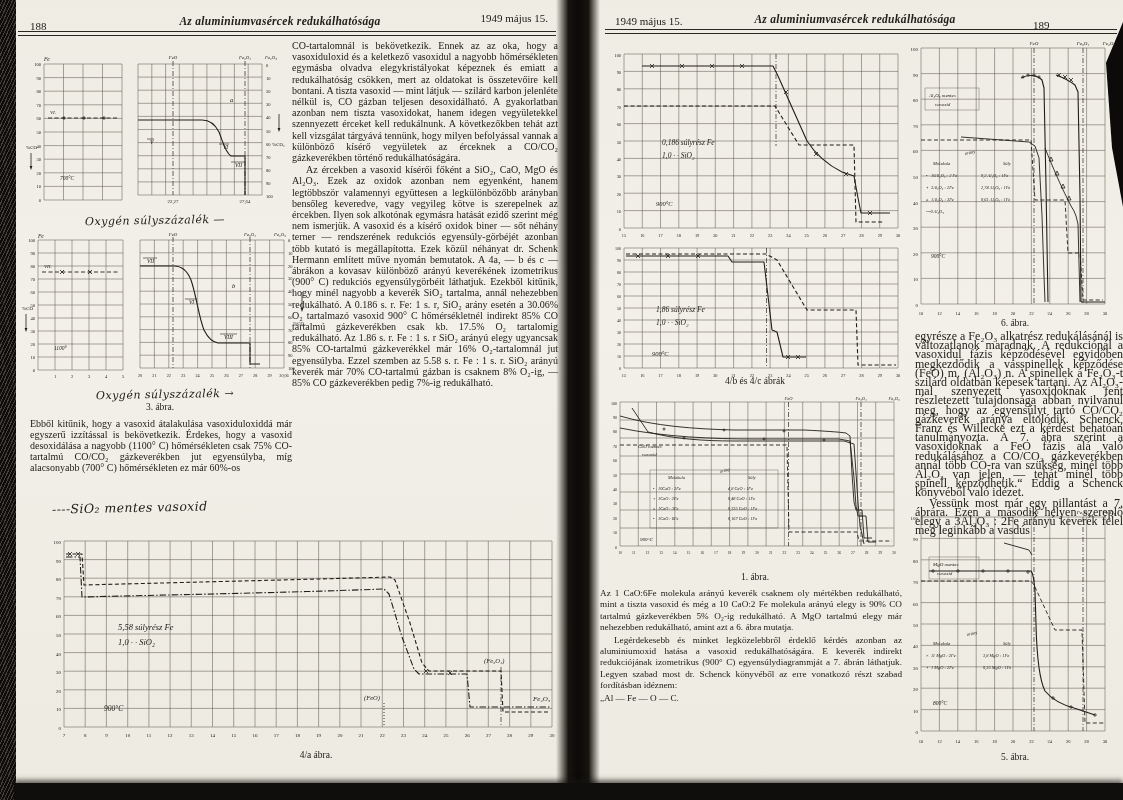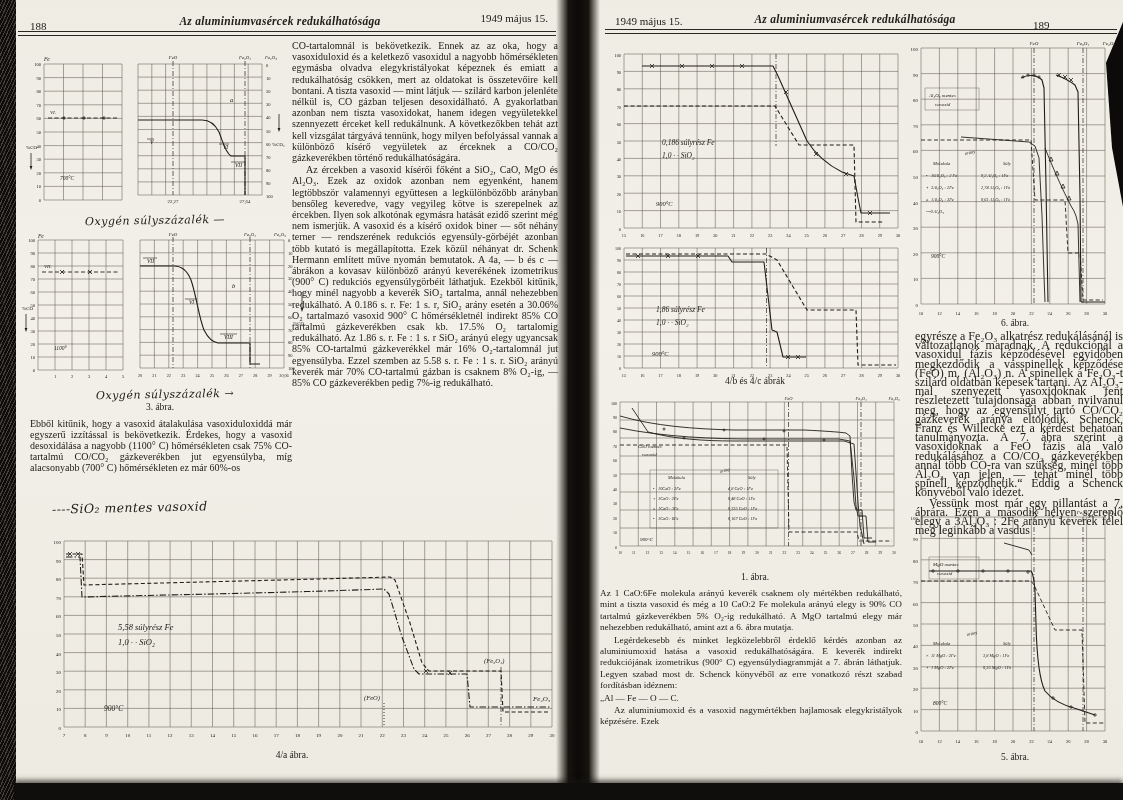--- a/index.html
+++ b/index.html
@@ -264,21 +264,21 @@
     <text x="66" y="178" font-size="7.5" class="it">900°C</text>
     <text x="326" y="167" font-size="6.5" class="it">(FeO)</text>
     <path d="M346,170 V194" class="curve thin dotted"></path>
     <text x="446" y="130" font-size="6.5" class="it">(Fe₃O₄)</text>
     <path d="M463,134 V194" class="phase"></path>
     <text x="495" y="168" font-size="7" class="it">Fe₂O₃</text>
     <path d="M28,21 H44 L46,52 C120,50 250,47 352,44 L357,47 L372,90 L384,130 L391,138 H463 L465,179 H512" class="curve dash"></path>
     <path d="M28,24 H42 L44,64 C120,62 240,60 346,56 L351,61 L364,104 L376,136 L381,141 H429 L432,174 H512" class="curve dashdot"></path>
     <path d="M30,19 L34,23 M34,19 L30,23 M38,19 L42,23 M42,19 L38,23 M386,136 L390,140 M390,136 L386,140 M410,138 L414,142 M414,138 L410,142" class="mk"></path>
   </svg>
-  <div class="abs caption" style="left:212px;top:750px;width:160px;">4/a ábra.</div>
+  <div class="abs caption" style="left:236px;top:750px;width:160px;">4/a ábra.</div>
 
   <div class="abs date" style="left:615px;top:15px;">1949 május 15.</div>
   <div class="abs runtitle" style="left:705px;top:13px;width:300px;">Az aluminiumvasércek redukálhatósága</div>
   <div class="abs pgnum" style="left:1033px;top:19px;">189</div>
   <div class="abs dbl-rule" style="left:605px;top:29px;width:512px;"></div>
 
   <svg class="abs" style="left:606px;top:46px;" width="302" height="196" viewBox="0 0 302 196">
     <g>
         <path d="M18.0 8V182M36.3 8V182M54.5 8V182M72.8 8V182M91.1 8V182M109.3 8V182M127.6 8V182M145.9 8V182M164.1 8V182M182.4 8V182M200.7 8V182M218.9 8V182M237.2 8V182M255.5 8V182M273.7 8V182M292.0 8V182M18 8.0H292M18 25.4H292M18 42.8H292M18 60.2H292M18 77.6H292M18 95.0H292M18 112.4H292M18 129.8H292M18 147.2H292M18 164.6H292M18 182.0H292" class="grid"></path>
       </g>
@@ -441,21 +441,20 @@
       <circle cx="80" cy="44" r="1" class="mk"></circle>
       <circle cx="160" cy="45" r="1" class="mk"></circle>
       <circle cx="220" cy="46" r="1" class="mk"></circle>
   </svg>
   <div class="abs caption" style="left:660px;top:572px;width:190px;">1. ábra.</div>
 
   <div class="abs coltext mid9" style="left:600px;top:588px;width:302px;">
     <p class="noind">Az 1 CaO:6Fe molekula arányú keverék csaknem oly mértékben redukálható, mint a tiszta vasoxid és még a 10 CaO:2 Fe molekula arányú elegy is 90% CO tartalmú gázkeverékben 5% O₂-ig redukálható. A MgO tartalmú elegy már nehezebben redukálható, amint azt a 6. ábra mutatja.</p>
     <p>Legérdekesebb és minket legközelebbről érdeklő kérdés azonban az aluminiumoxid hatása a vasoxid redukálhatóságára. E keverék indirekt redukciójának izometrikus (900° C) egyensúlydiagrammját a 7. ábrán láthatjuk. Legyen szabad most dr. Schenck könyvéből az erre vonatkozó részt szabad fordításban idéznem:</p>
     <p class="quoteline">„Al — Fe — O — C.</p>
-    <p>Az aluminiumoxid és a vasoxid nagymértékben hajlamosak elegykristályok képzésére. Ezek</p>
   </div>
 
   <svg class="abs" style="left:903px;top:36px;" width="220" height="286" viewBox="0 0 220 286">
     <g>
         <path d="M18.0 12V268M36.4 12V268M54.8 12V268M73.2 12V268M91.6 12V268M110.0 12V268M128.4 12V268M146.8 12V268M165.2 12V268M183.6 12V268M202.0 12V268M18 12.0H202M18 37.6H202M18 63.2H202M18 88.8H202M18 114.4H202M18 140.0H202M18 165.6H202M18 191.2H202M18 216.8H202M18 242.4H202M18 268.0H202" class="grid"></path>
       </g>
     <g>
         <text x="15.0" y="15.0" text-anchor="end" font-size="5">100</text>
         <text x="15.0" y="40.6" text-anchor="end" font-size="5">90</text>
         <text x="15.0" y="66.2" text-anchor="end" font-size="5">80</text>

